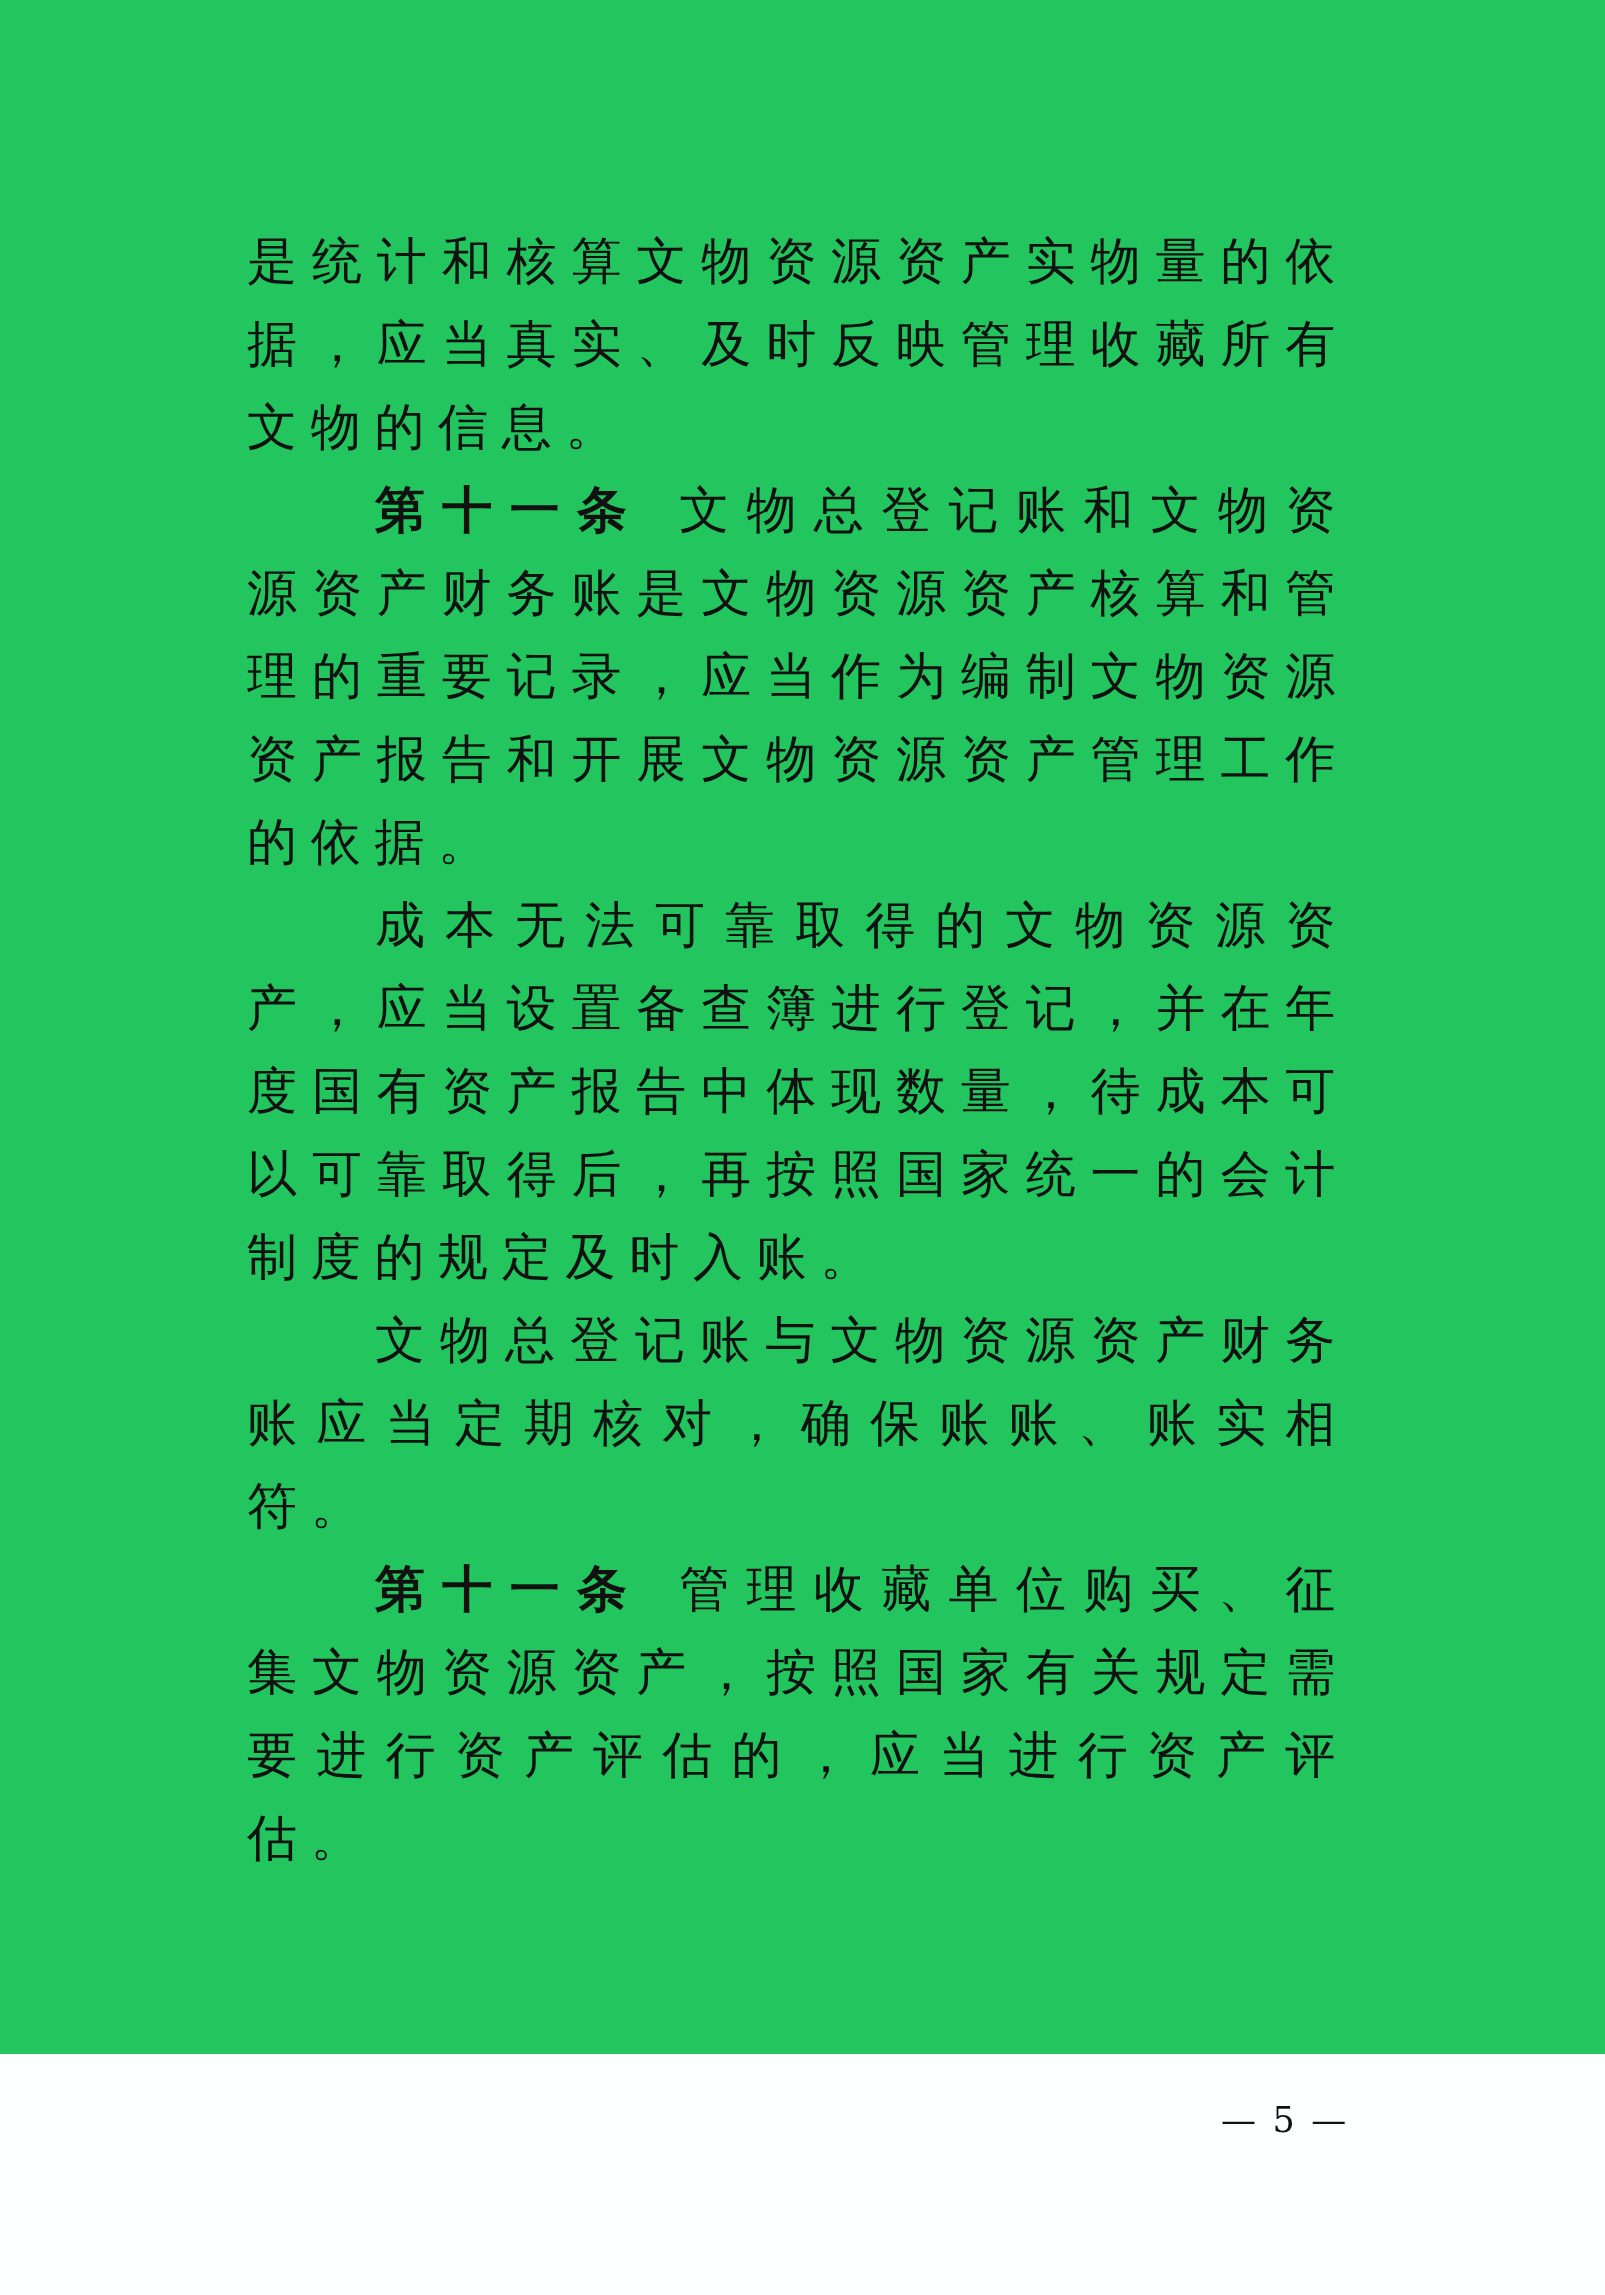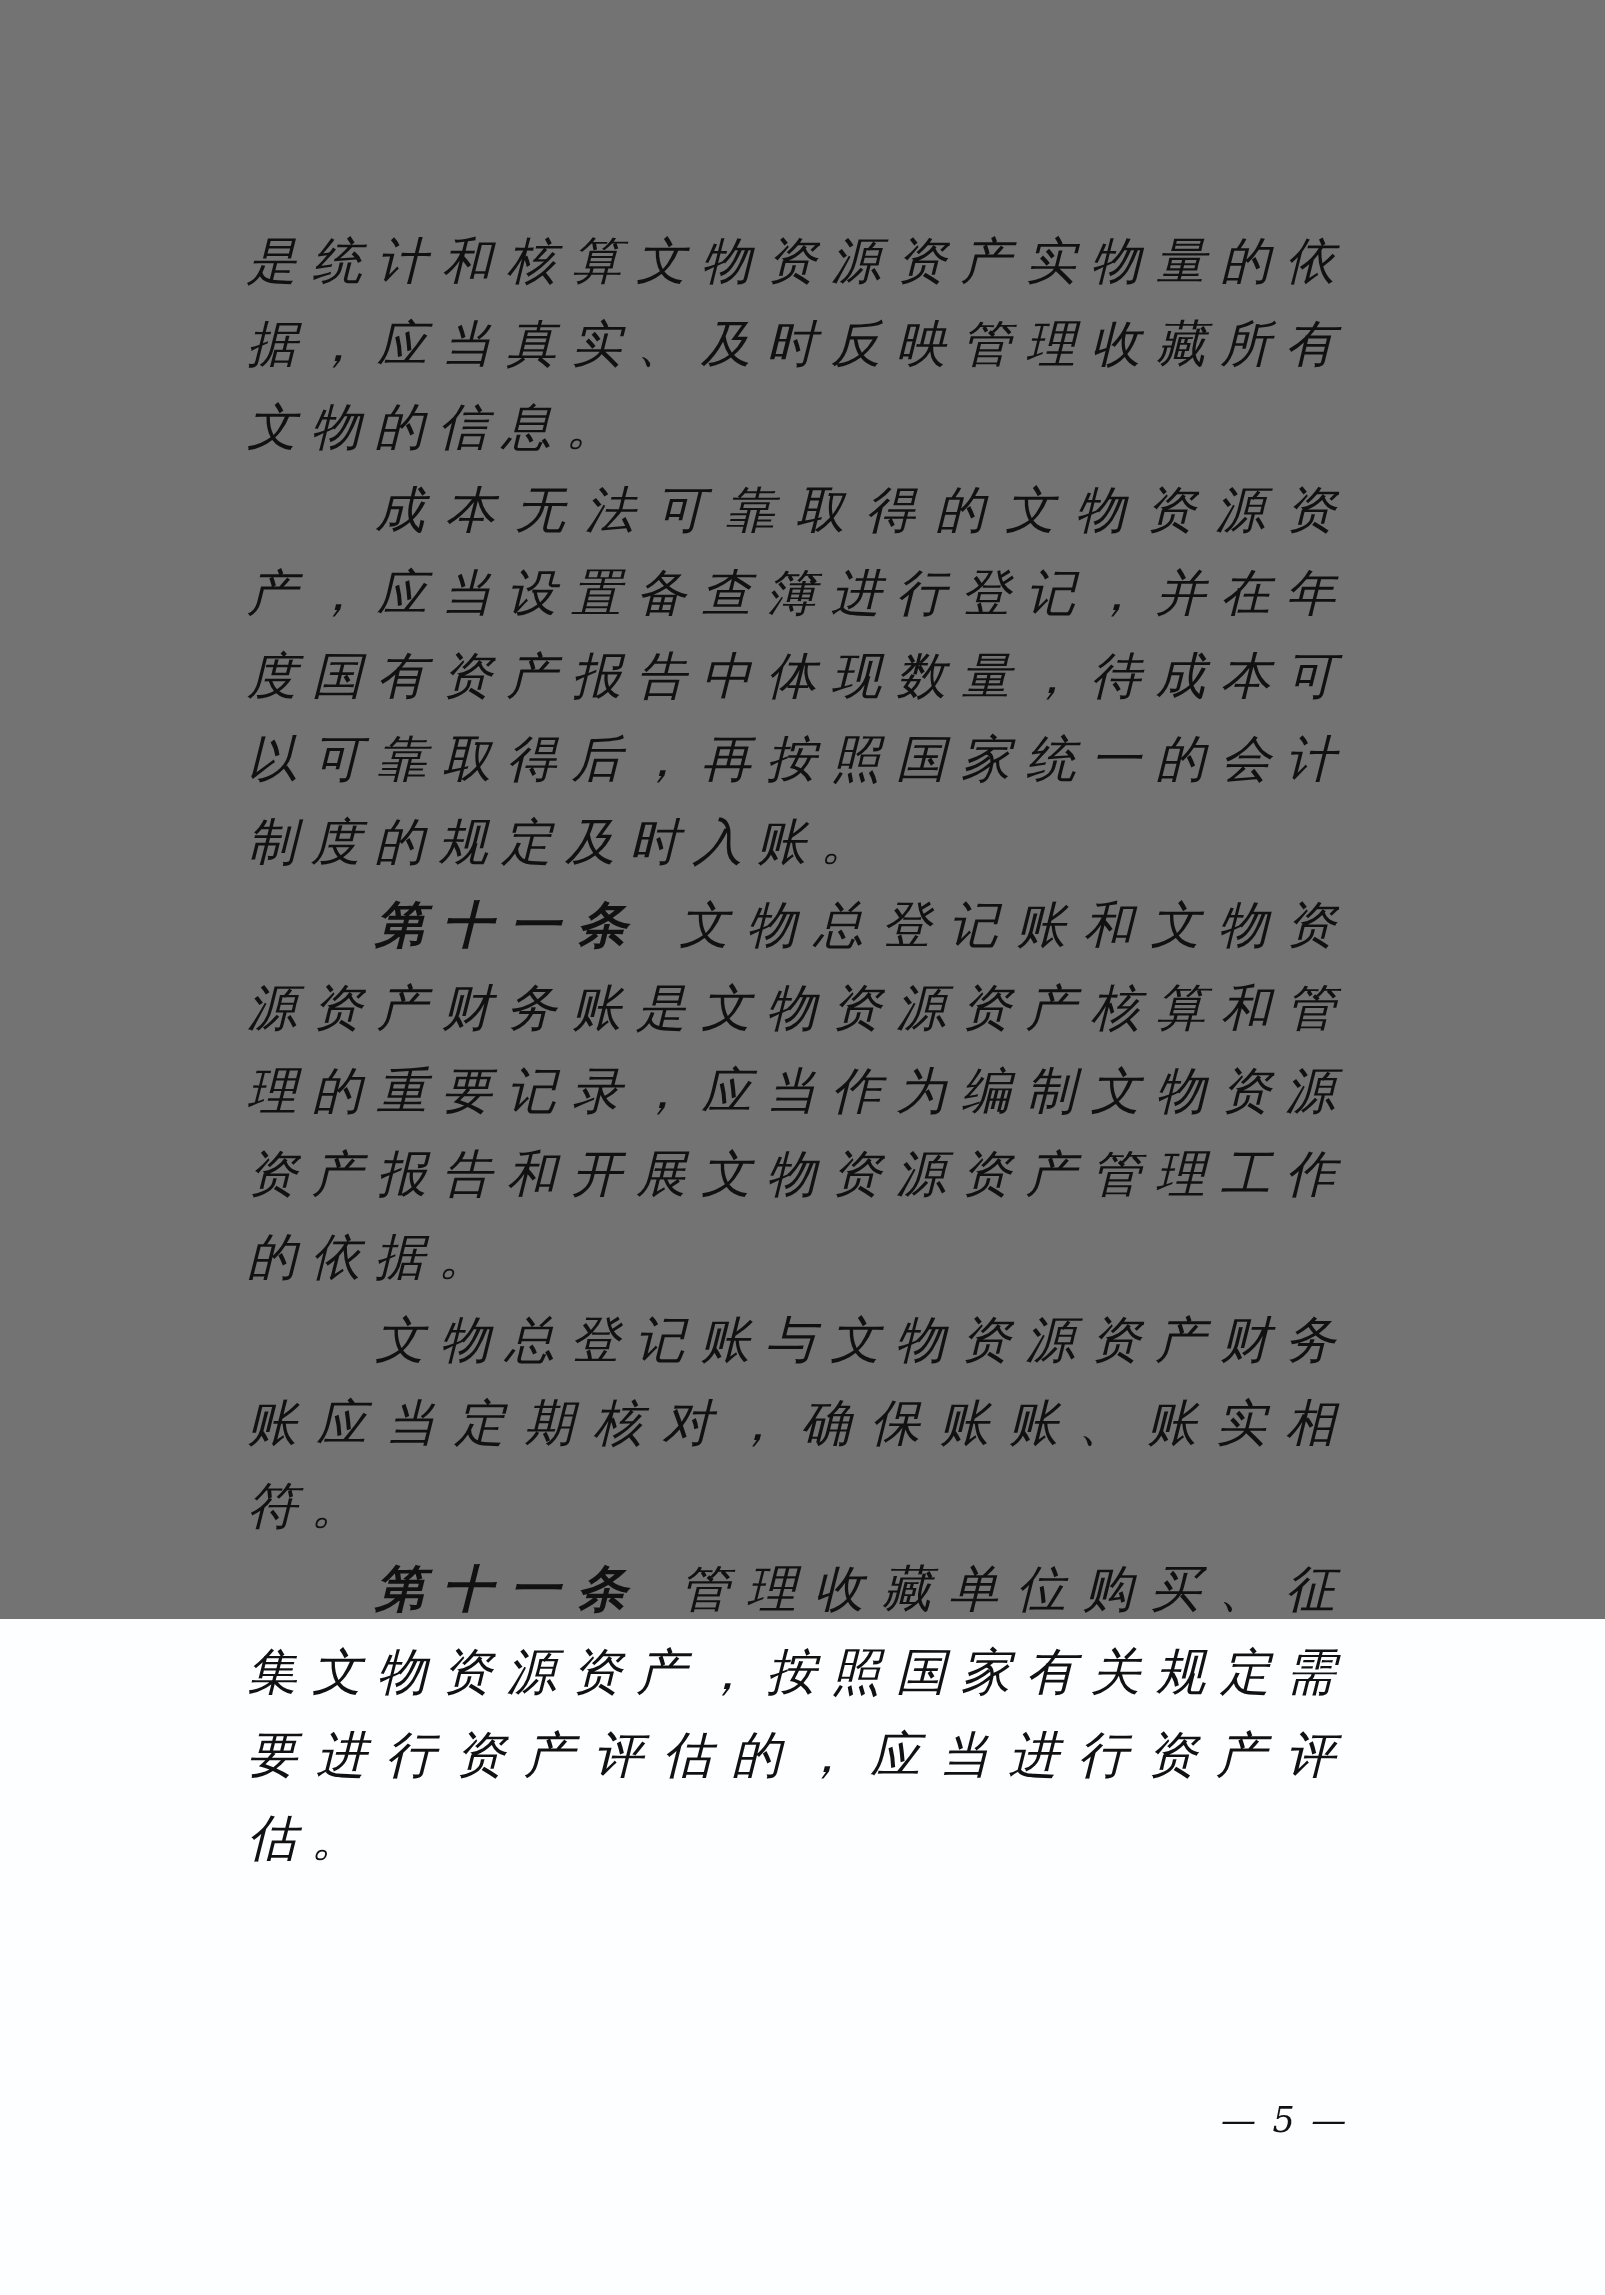--- a/index.html
+++ b/index.html
@@ -12,23 +12,22 @@
     height: 2295px;
     position: relative;
     overflow: hidden;
     font-family: "DejaVu Sans", "Liberation Sans", sans-serif;
     color: #111111;
   }
   .page {
     position: absolute;
     left: 0; top: 0;
     width: 1606px;
-    height: 1619px;
-    background: #737373;
-    font-style: italic;
+    height: 2054px;
+    background: #22c55e;
   }
   .text-block {
     position: absolute;
     left: 247px;
     top: 220px;
     width: 1102px;
   }
   .para {
     margin: 0;
     font-size: 50px;
@@ -62,25 +61,25 @@
 
 <div class="page">
   <div class="text-block">
 
     <p class="para">
       <span>是统计和核算文物资源资产实物量的依据，应当真实、及时反映管理收藏所有文物的信息。</span>
     </p>
 
 
     <p class="para indent">
-      <span>成本无法可靠取得的文物资源资产，应当设置备查簿进行登记，并在年度国有资产报告中体现数量，待成本可以可靠取得后，再按照国家统一的会计制度的规定及时入账。</span>
+      <span class="article-head">第十一条 </span><span>文物总登记账和文物资源资产财务账是文物资源资产核算和管理的重要记录，应当作为编制文物资源资产报告和开展文物资源资产管理工作的依据。</span>
     </p>
 
     <p class="para indent">
-      <span class="article-head">第十一条 </span><span>文物总登记账和文物资源资产财务账是文物资源资产核算和管理的重要记录，应当作为编制文物资源资产报告和开展文物资源资产管理工作的依据。</span>
+      <span>成本无法可靠取得的文物资源资产，应当设置备查簿进行登记，并在年度国有资产报告中体现数量，待成本可以可靠取得后，再按照国家统一的会计制度的规定及时入账。</span>
     </p>
 
     <p class="para indent">
       <span>文物总登记账与文物资源资产财务账应当定期核对，确保账账、账实相符。</span>
     </p>
 
     <p class="para indent">
       <span class="article-head">第十一条 </span><span>管理收藏单位购买、征集文物资源资产，按照国家有关规定需要进行资产评估的，应当进行资产评估。</span>
     </p>
 

